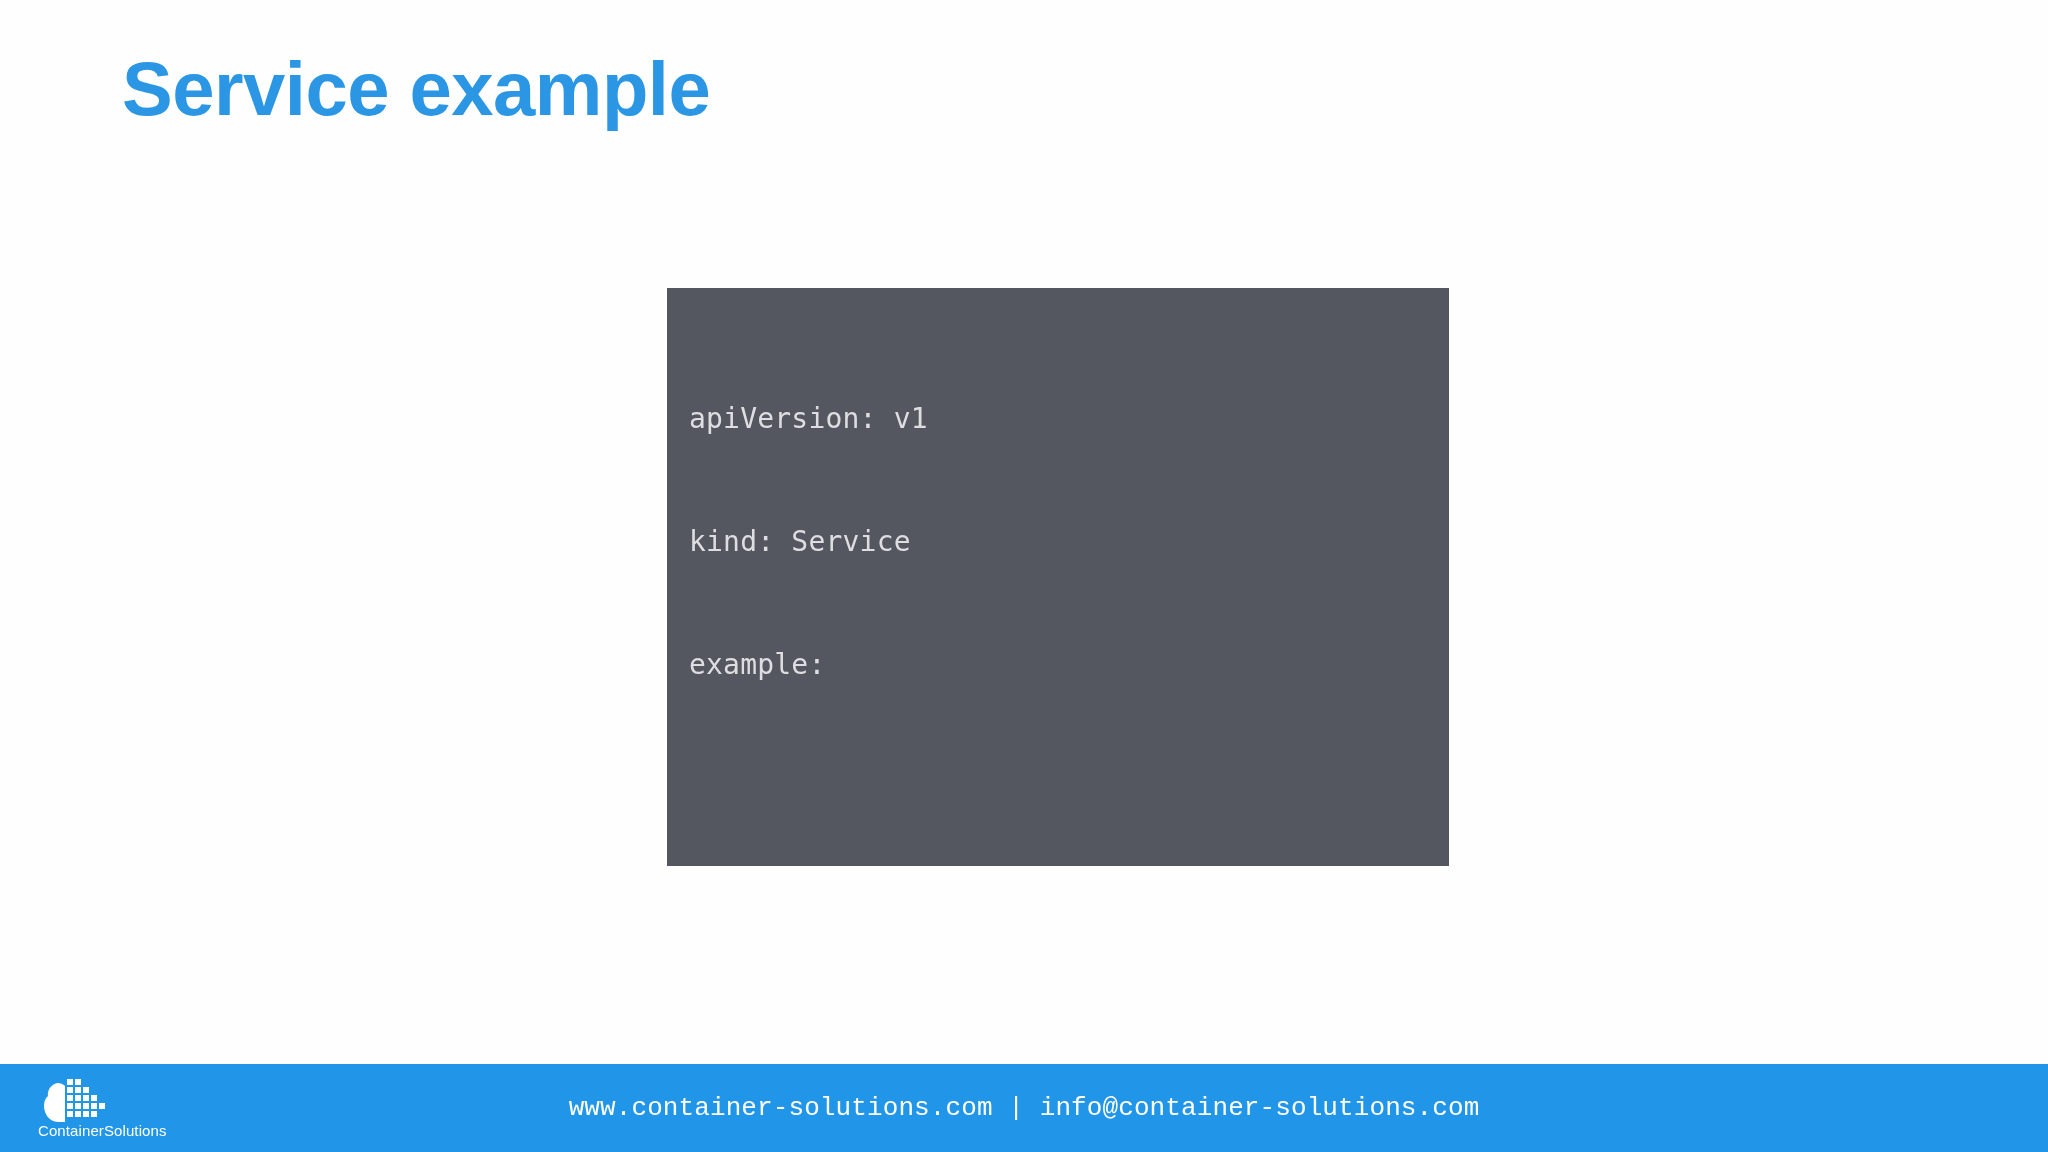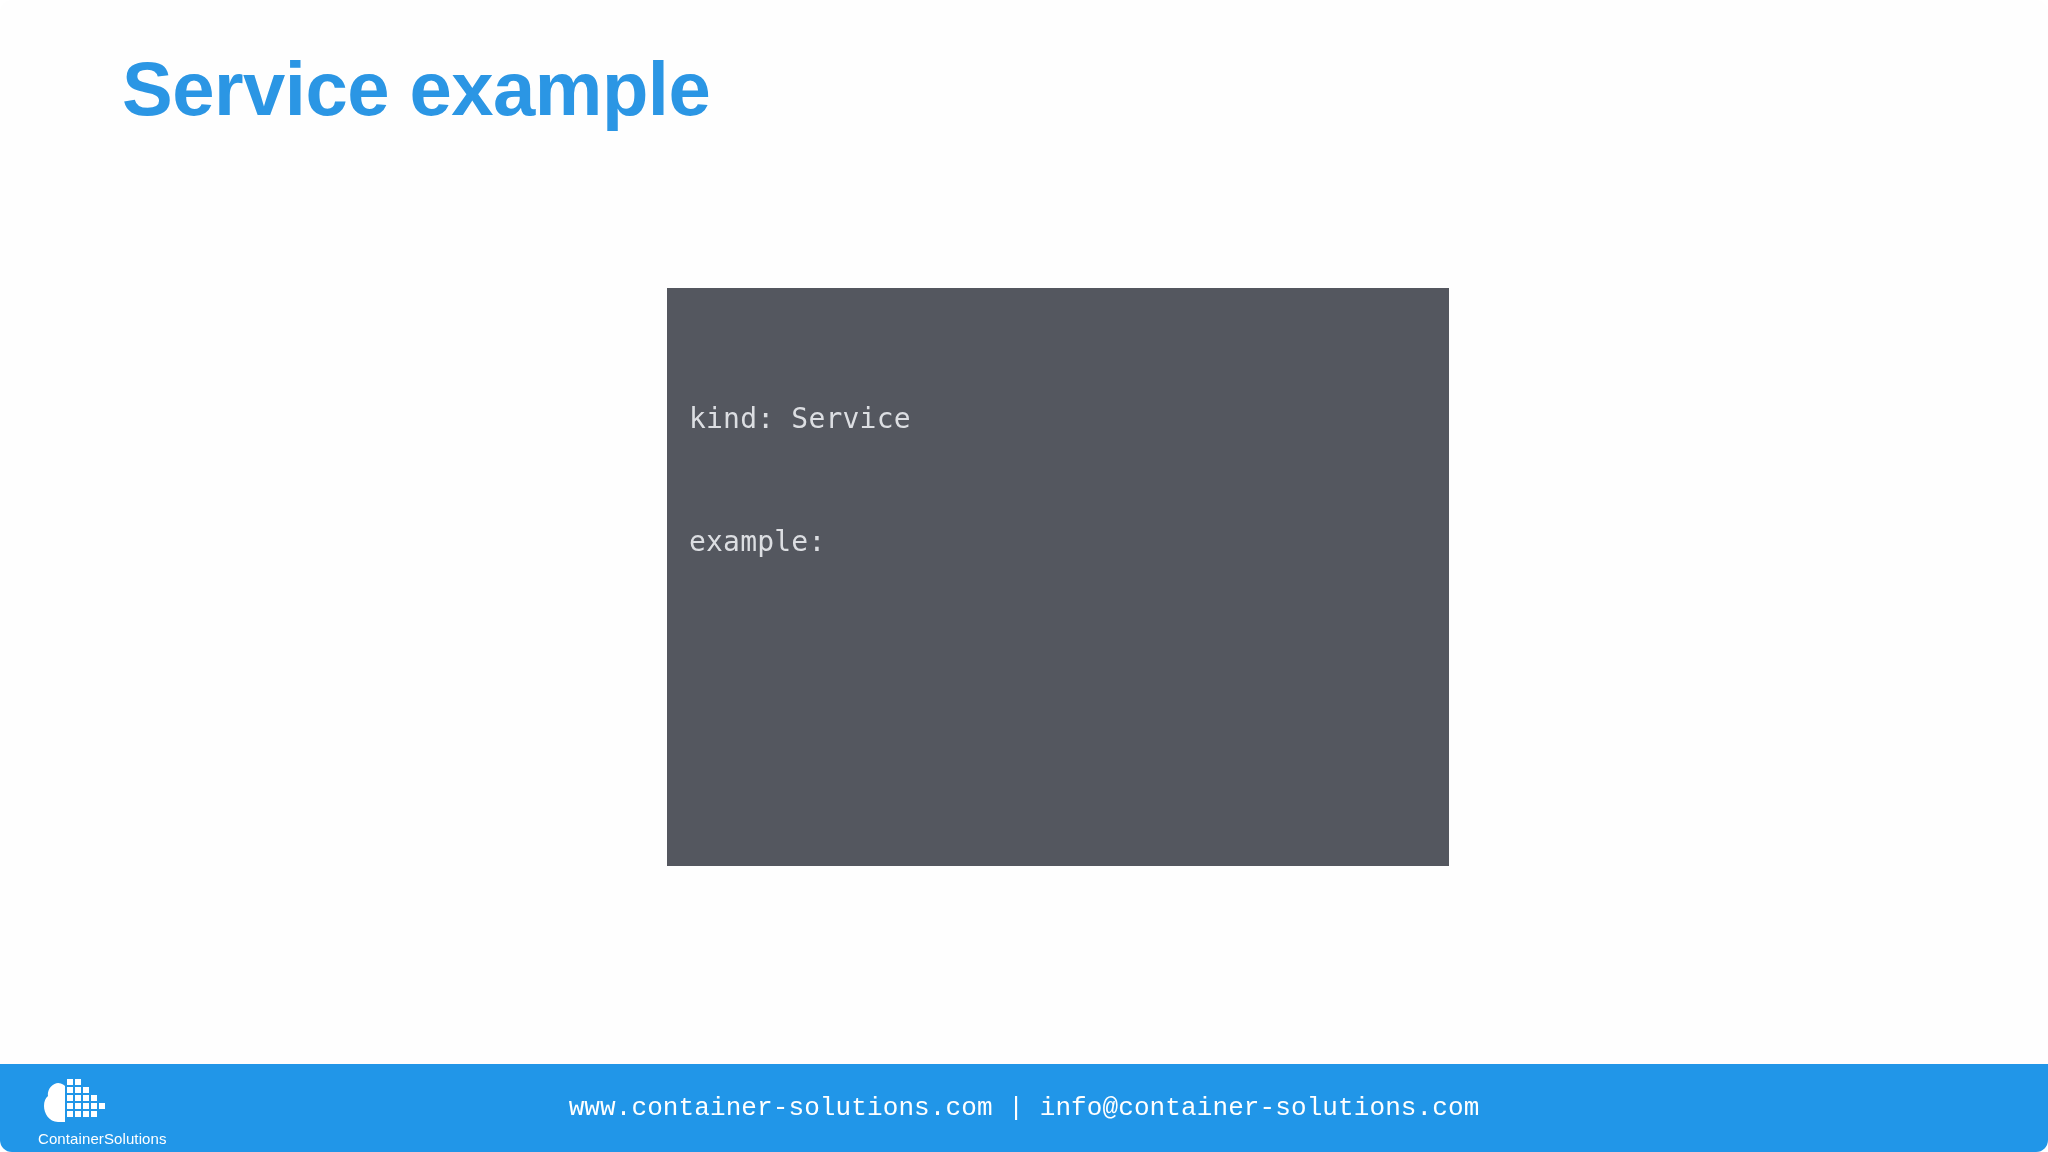--- a/index.html
+++ b/index.html
@@ -12,21 +12,20 @@
     background: #ffffff;
     font-family: "Liberation Sans", sans-serif;
     overflow: hidden;
   }
   .slide {
     position: relative;
     width: 2048px;
     height: 1152px;
     background: #fefefe;
     overflow: hidden;
-    border-radius: 12px;
   }
 
   
   .slide-title {
     position: absolute;
     left: 122px;
     top: 45px;
     font-size: 76px;
     font-weight: 700;
     letter-spacing: -0.5px;
@@ -100,32 +99,32 @@
   }
   .logo-wordmark {
     position: absolute;
     left: 0px;
     top: 44px;
     width: 120px;
     font-size: 15px;
     color: #ffffff;
     letter-spacing: 0.1px;
     white-space: nowrap;
-    margin-top: 8px;
   }
 </style>
 </head>
 <body>
 
 <div class="slide">
 
   <div class="slide-title">Service example</div>
 
   <div class="code-block">
     <div class="code-lines">
+      <span class="code-line">apiVersion: v1</span>
       <span class="code-line">kind: Service</span>
       <span class="code-line">example:</span>
       
       
       
       
       
       
       
       

